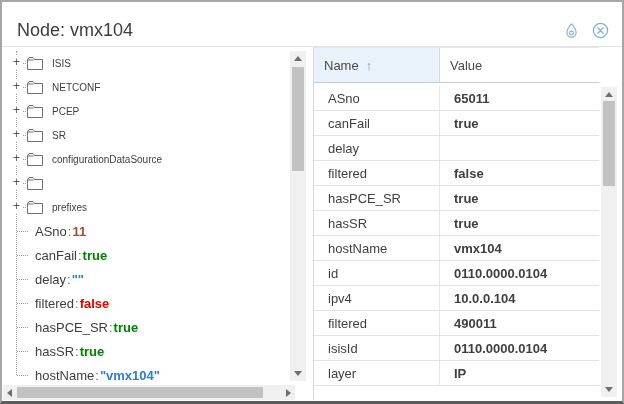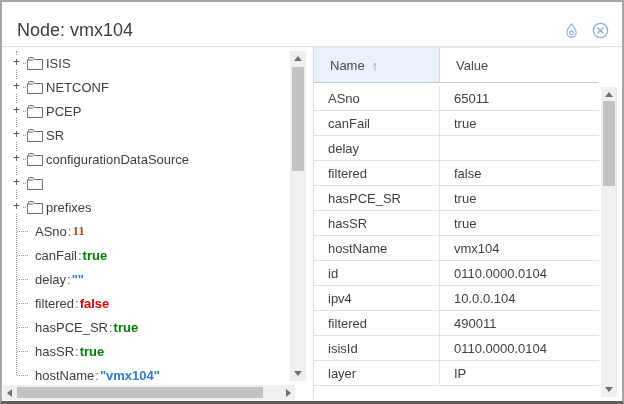--- a/index.html
+++ b/index.html
@@ -20,47 +20,47 @@
   
   .left-pane { position:relative; width:307px; flex:none; }
   .tree { position:absolute; left:0; top:0; right:20px; bottom:16px; overflow:hidden; padding-top:4px; }
   .tree-guide { position:absolute; left:14px; top:4px; height:324px; border-left:1px dotted #9a9a9a; }
   .tree-row { position:relative; height:24px; display:flex; align-items:center;
               font-size:13px; color:#3e3e3e; white-space:nowrap; }
   .stub { position:absolute; left:15px; top:12px; width:11px; border-top:1px dotted #9a9a9a; }
   .expander { position:absolute; left:9px; top:5px; width:11px; height:13px; text-align:center;
               background:#fff; color:#555; font-size:12px; line-height:13px; cursor:pointer; }
   .folder-ic { margin-left:25px; display:flex; align-items:center; }
-  .flabel { margin-left:3px; font-size:13px; }
+  .flabel { margin-left:9px; font-size:10px; }
   .lname { margin-left:33px; }
   .lsep { margin:0 1px; color:#6b6b6b; }
   .lvalue { font-weight:bold; }
-  .v-number { color:#a0522d;font-family:Liberation Serif, serif; }
+  .v-number { color:#a0522d; }
   .v-boolean-true { color:#008000; }
   .v-boolean-false { color:#e60000; }
   .v-string { color:#2d7dd2; }
 
   
   .right-pane { position:relative; flex:1; }
   .table-wrap { position:absolute; left:4px; top:0; right:23px; bottom:0;
                 overflow:hidden; border-left:1px solid #d9d9d9; }
   .thead { display:flex; height:36px; box-sizing:border-box;
            border-top:1px solid #e6e6e6; border-bottom:1px solid #c9c9c9;
            font-size:13px; color:#4a4a4a; }
-  .th { display:flex; align-items:center; padding-left:16px; box-sizing:border-box; cursor:pointer; }
+  .th { display:flex; align-items:center; padding-left:10px; box-sizing:border-box; cursor:pointer; }
   .th-name { width:126px; background:#e9f2fb; border-right:1px solid #d4dae0; }
   .th-value { flex:1; }
   .sort { margin-left:7px; color:#8a8a8a; font-size:13px; }
   .tbody { margin-top:3px; }
   .trow { display:flex; height:25px; box-sizing:border-box; border-bottom:1px solid #e2e2e2;
           font-size:13px; color:#3f3f3f; }
   .td { display:flex; align-items:center; padding-left:14px; box-sizing:border-box;
         white-space:nowrap; overflow:hidden; }
   .td-name { width:126px; border-right:1px solid #e6e6e6; }
-  .td-value { flex:1; }
+  .td-value { flex:1;font-weight:bold; }
 
   
   .sb { position:absolute; background:#f0f0f0; }
   .sb-v-left { top:4px; right:3px; width:16px; height:330px; }
   .sb-h-left { left:1px; right:14px; bottom:0; height:15px; }
   .sb-v-right { top:40px; right:5px; width:16px; bottom:3px; }
   .sb-btn { position:absolute; display:flex; align-items:center; justify-content:center; cursor:pointer; }
   .sb-v-left .sb-btn, .sb-v-right .sb-btn { left:0; right:0; height:13px; }
   .sb-h-left .sb-btn { top:0; bottom:0; width:13px; }
   .pos-top { top:1px; } .pos-bottom { bottom:1px; }

